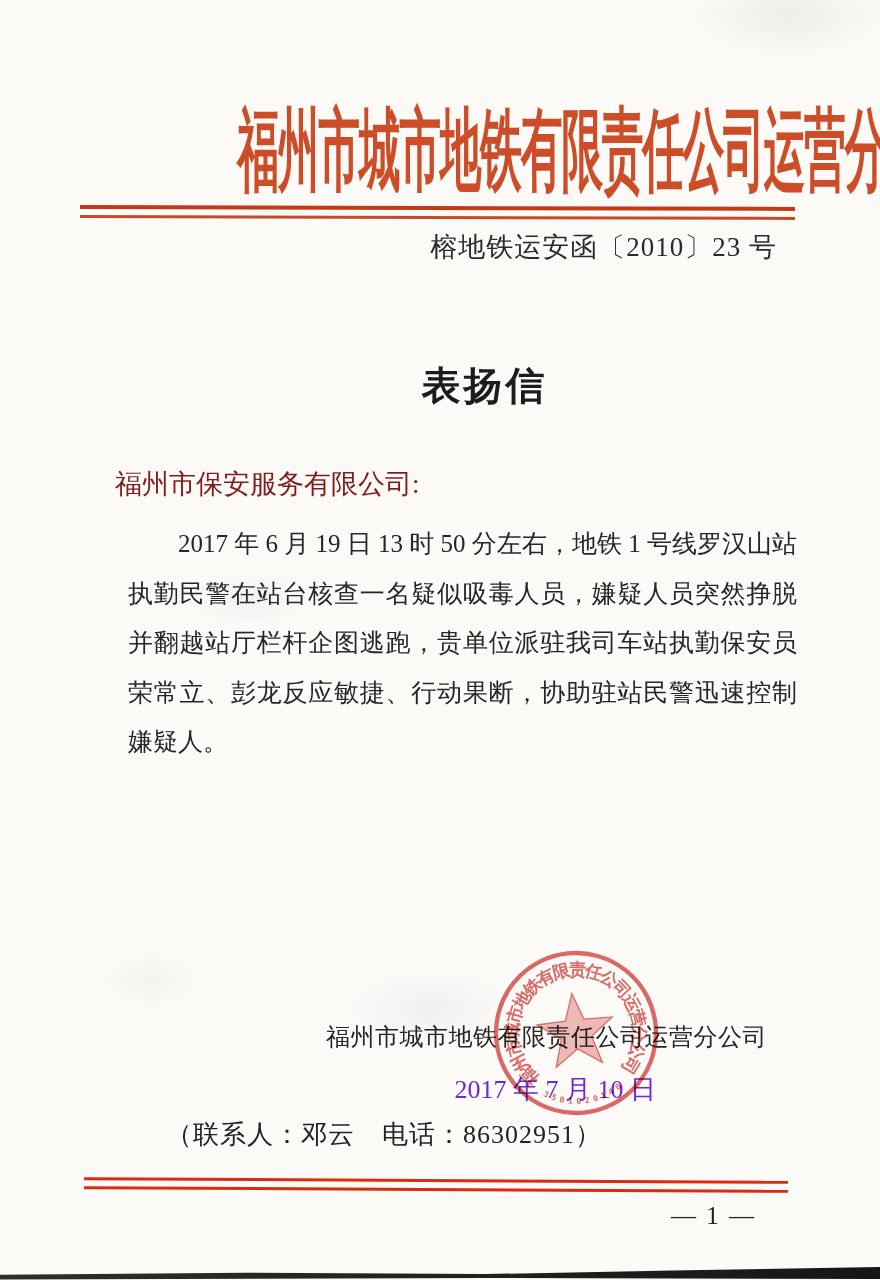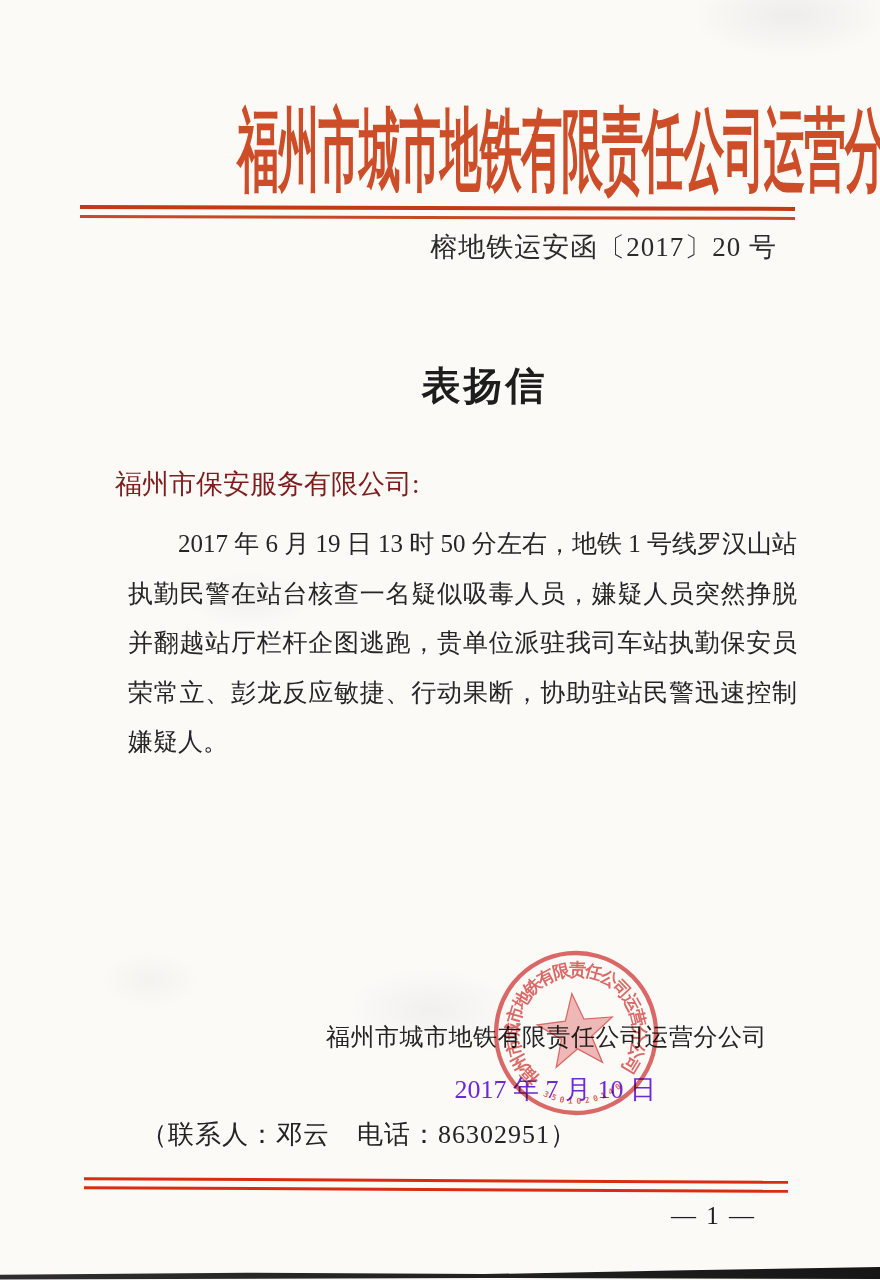--- a/index.html
+++ b/index.html
@@ -58,21 +58,21 @@
   .body-block p{margin:13px;text-indent:2em;}
   .signature{
     position:absolute;top:1017px;right:113px;
     font-size:24px;line-height:40px;letter-spacing:.5px;color:#242424;
   }
   .sig-date{
     position:absolute;top:1070px;right:224px;
     font-size:26px;line-height:40px;color:#6d28d9;
   }
   .contact{
-    position:absolute;top:1114px;left:141px;
+    position:absolute;top:1114px;left:166px;
     font-size:26px;line-height:42px;letter-spacing:1px;color:#242424;
   }
   .footer-rule{position:absolute;top:1179px;left:84px;width:704px;transform:rotate(.3deg);}
   .footer-rule .r1{height:3px;background:var(--footer-red,#da2c12);}
   .footer-rule .r2{height:3px;background:var(--footer-red,#da2c12);margin-top:6px;}
   .page-number{
     position:absolute;top:1200px;right:124px;
     font-size:25px;line-height:32px;letter-spacing:2px;color:#1f1f1f;
   }
   .seal{
@@ -106,21 +106,21 @@
 
 <div class="page" style="--head-red: #cc4d27; --rule-red: #c23a16; --footer-red: #da2c12; --seal-red: #d9504e;">
 
   <div class="letterhead">福州市城市地铁有限责任公司运营分公司</div>
 
   <div class="head-rule">
     <div class="r1"></div>
     <div class="r2"></div>
   </div>
 
-  <div class="doc-number">榕地铁运安函〔2017〕20 号</div>
+  <div class="doc-number">榕地铁运安函〔2010〕23 号</div>
 
   <h1 class="title">表扬信</h1>
 
   <div class="salutation">福州市保安服务有限公司:</div>
 
   <div class="body-block">
     <p>2017 年 6 月 19 日 13 时 50 分左右，地铁 1 号线罗汉山站执勤民警在站台核查一名疑似吸毒人员，嫌疑人员突然挣脱并翻越站厅栏杆企图逃跑，贵单位派驻我司车站执勤保安员荣常立、彭龙反应敏捷、行动果断，协助驻站民警迅速控制嫌疑人。</p>
   </div>
 
   <div class="signature">福州市城市地铁有限责任公司运营分公司</div>

